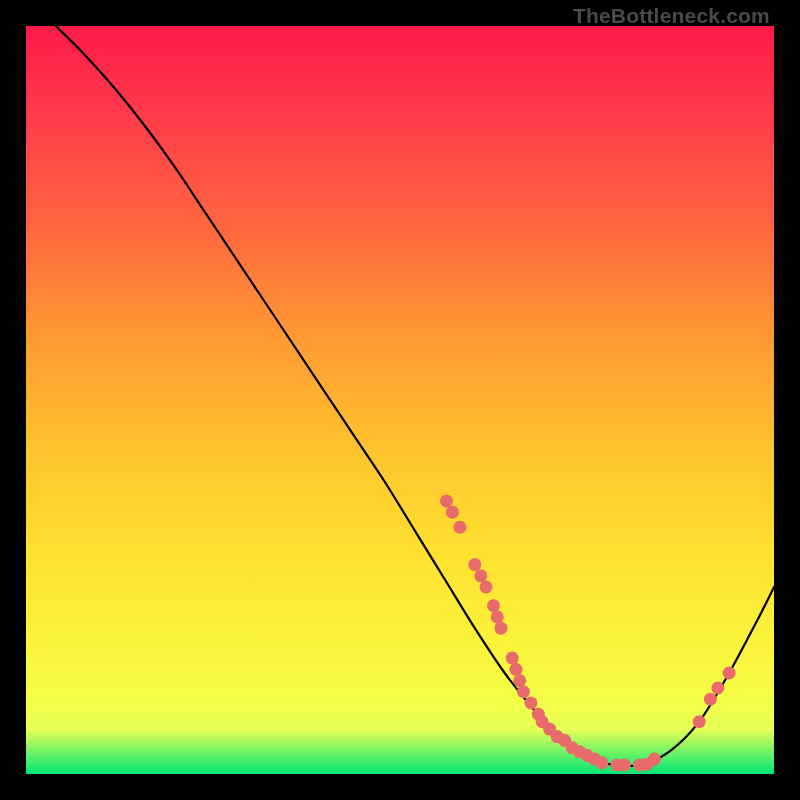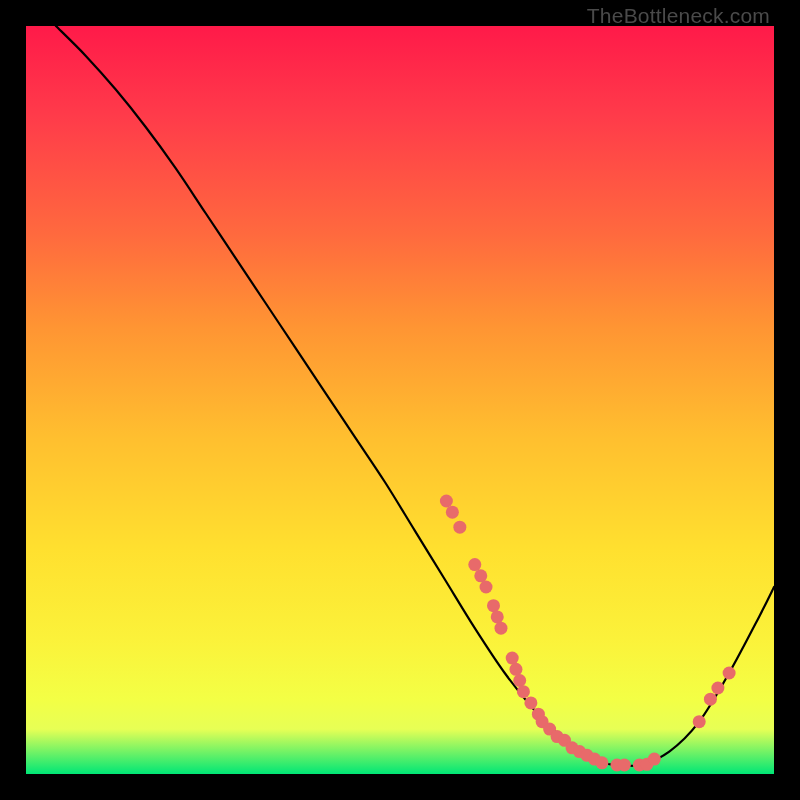--- a/index.html
+++ b/index.html
@@ -29,21 +29,21 @@
       #e7ff55 94%,
       #00e676 100%
     );
   }
   .watermark {
     position: absolute;
     top: 4px;
     right: 30px;
     color: #4a4a4a;
     font-size: 21px;
-    font-weight: 400;
+    font-weight: 700;
     letter-spacing: 0.2px;
   }
   svg.plot {
     position: absolute;
     left: 0;
     top: 0;
     width: 748px;
     height: 748px;
     overflow: visible;
   }

